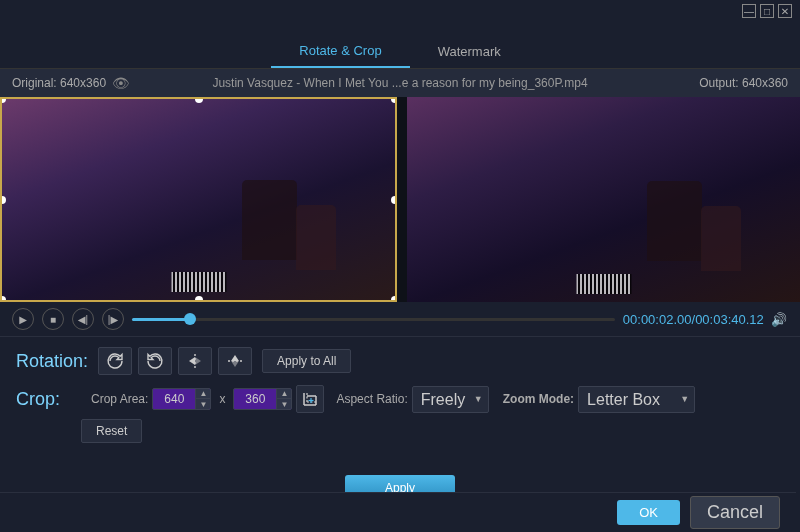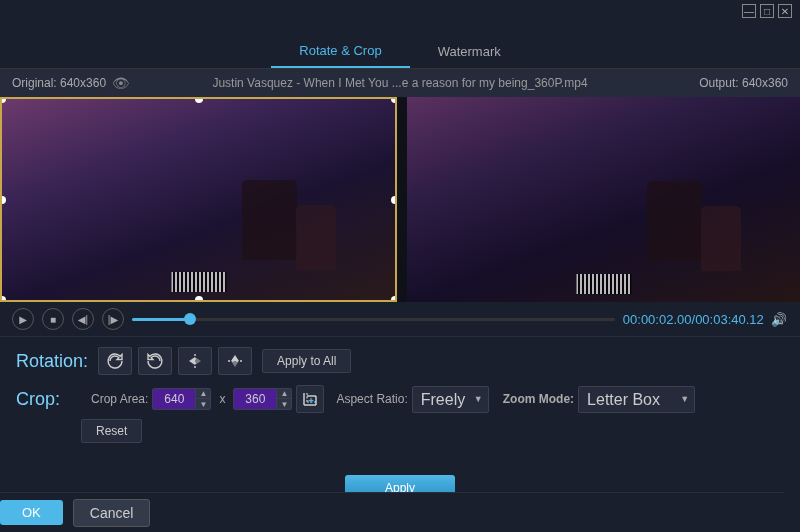--- a/index.html
+++ b/index.html
@@ -375,45 +375,46 @@
       border: none;
       border-radius: 3px;
       color: #fff;
       font-size: 12px;
       cursor: pointer;
     }
 
     
     .bottom-bar {
       position: absolute;
-      bottom: 0; left: 0; right: 16px;
+      bottom: 0; left: 0; right: 4px;
       height: 40px;
       background: #1a1f2e;
       border-top: 1px solid #2a2f3e;
       display: flex;
       align-items: center;
+      justify-content: flex-end;
       padding-right: 16px;
       gap: 10px;
     }
     .ok-btn {
       padding: 5px 22px;
       background: #4eb8e8;
       border: none;
       border-radius: 3px;
       color: #fff;
       font-size: 13px;
       cursor: pointer;
     }
     .cancel-btn {
       padding: 5px 16px;
       background: #333a4a;
       border: 1px solid #555;
       border-radius: 3px;
       color: #ccc;
-      font-size: 14px;
+      font-size: 18px;
       cursor: pointer;
     }
 
     .eye-icon {
       font-size: 14px;
       color: #888;
       cursor: pointer;
     }
   </style>
 </head>

